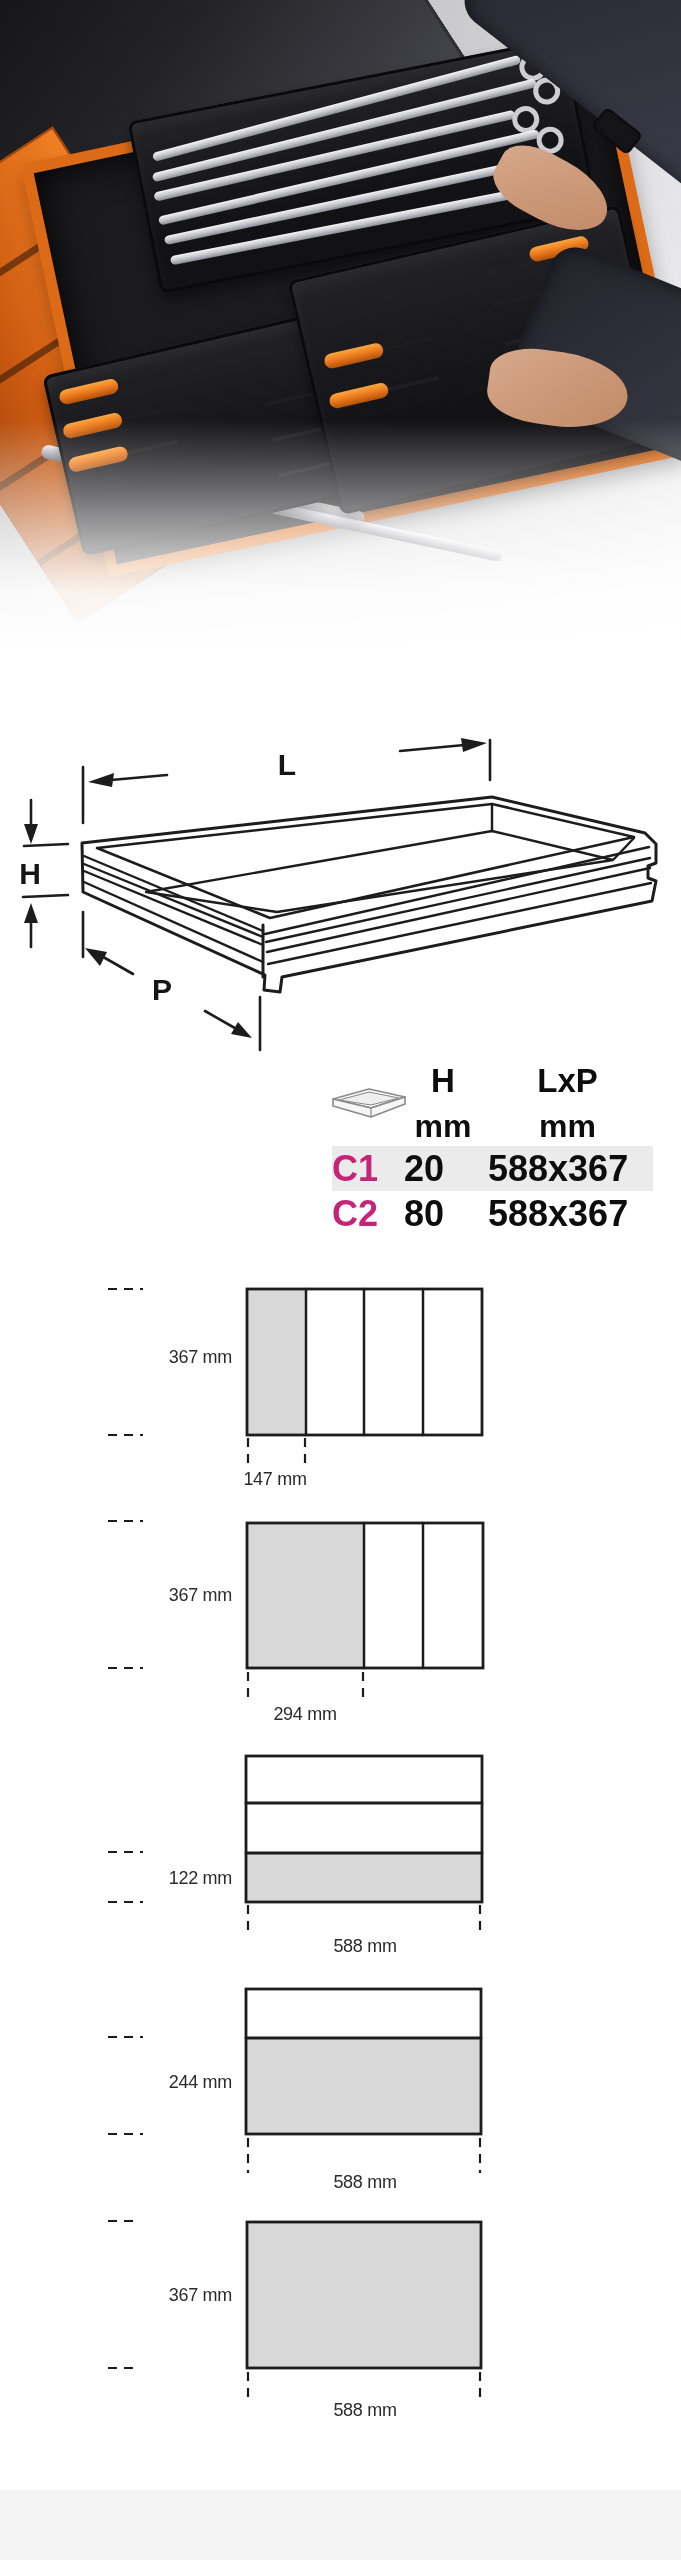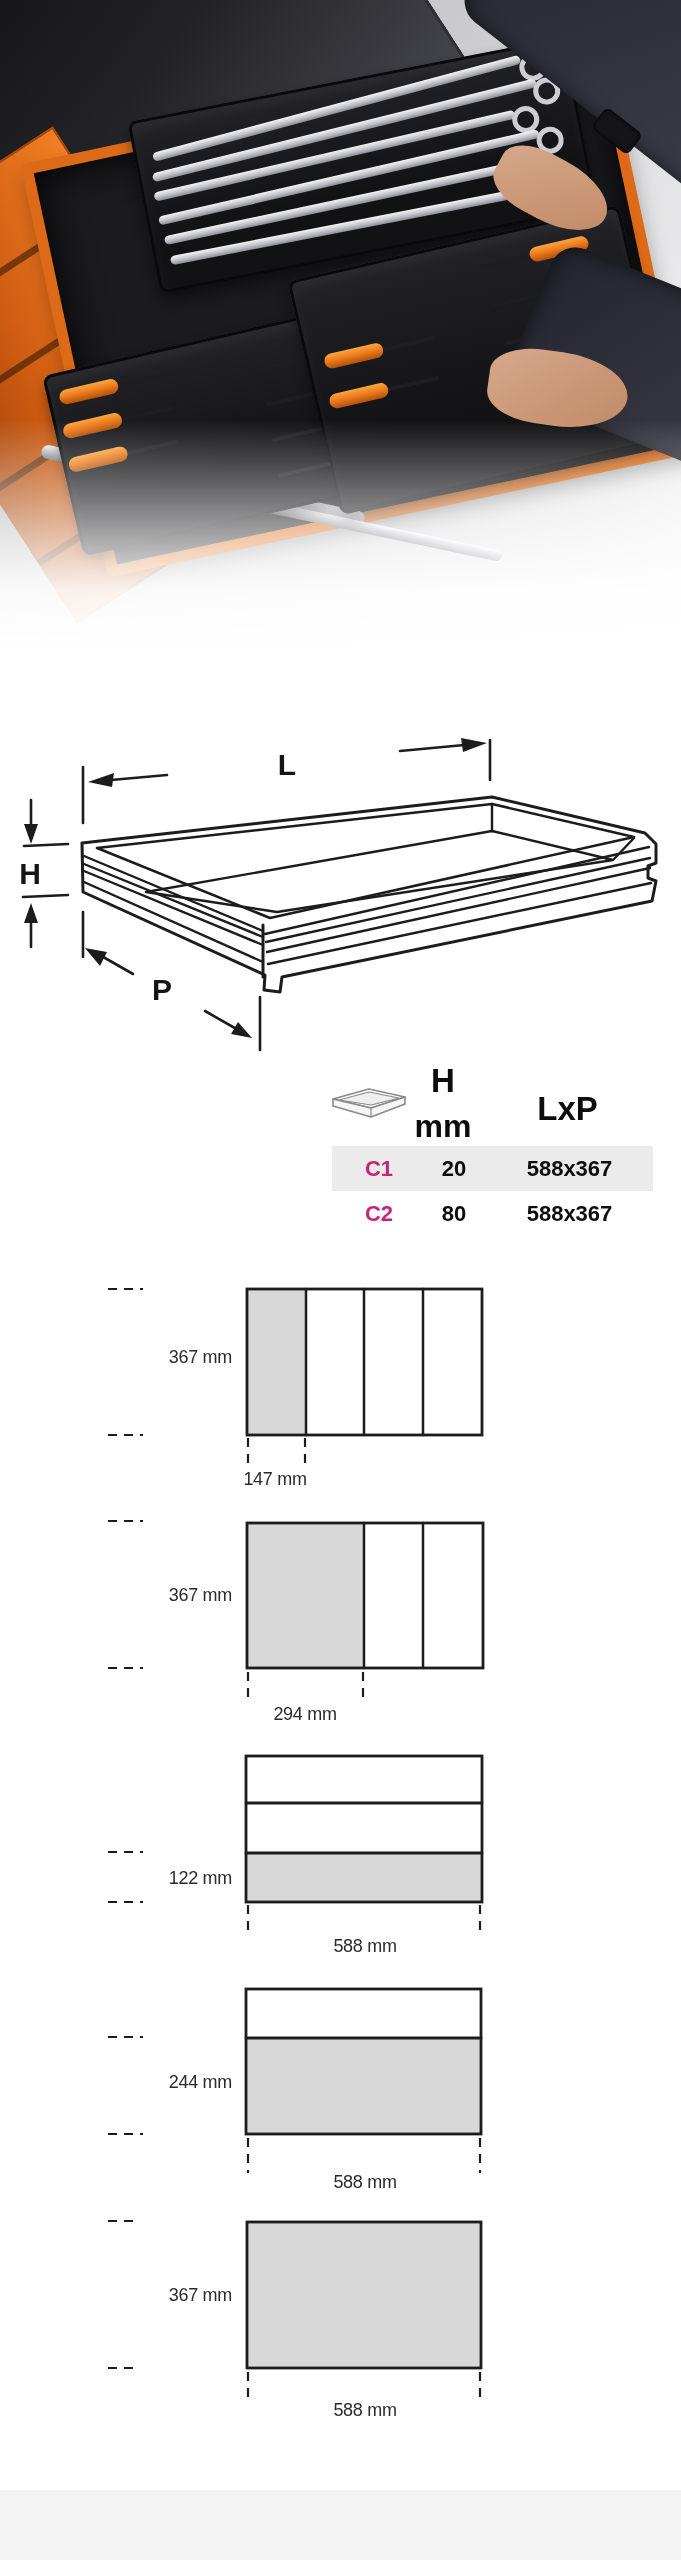--- a/index.html
+++ b/index.html
@@ -47,30 +47,30 @@
   .dim-label{font-weight:bold;font-size:30px;fill:#151515;}
   .mm-label{font-size:18px;fill:#2b2b2b;letter-spacing:-0.3px;}
   .stroke{stroke:#1c1c1c;fill:none;stroke-linejoin:round;stroke-linecap:round;}
   .dash{stroke:#1c1c1c;stroke-width:2.2;stroke-dasharray:9 7;fill:none;}
   .arrowhead{fill:#1c1c1c;stroke:none;}
 
   
   .spec{left:322px;top:1058px;width:340px;height:180px;font-weight:bold;}
   .spec .hdr{position:absolute;text-align:center;color:#0d0d0d;}
   .col-h{left:82px;width:78px;}
-  .col-lxp{left:160px;width:171px;margin-top:28px;}
+  .col-lxp{left:160px;width:171px;}
   .hdr-top{top:4px;font-size:33px;}
   .hdr-unit{top:50px;font-size:32px;}
   .row{position:absolute;left:10px;width:321px;height:45px;}
   .row1{top:88px;background:#ebebeb;}
   .row2{top:133px;}
-  .cell{position:absolute;top:0;height:45px;line-height:45px;text-align:center;font-size:22px;color:#0d0d0d;padding-left:11px;}
+  .cell{position:absolute;top:0;height:45px;line-height:45px;text-align:left;font-size:36px;color:#0d0d0d;}
   .cell.code{left:0;width:72px;color:#c62478;}
   .cell.hval{left:72px;width:78px;}
-  .cell.lxpval{left:141px;width:171px;}
+  .cell.lxpval{left:156px;width:171px;}
 
   .footer-band{left:0;top:2490px;width:681px;height:70px;background:#f3f3f4;}
 </style>
 </head>
 <body>
 
 <div class="canvas">
 
   <div class="abs photo">
     <div class="abs cab-top">

